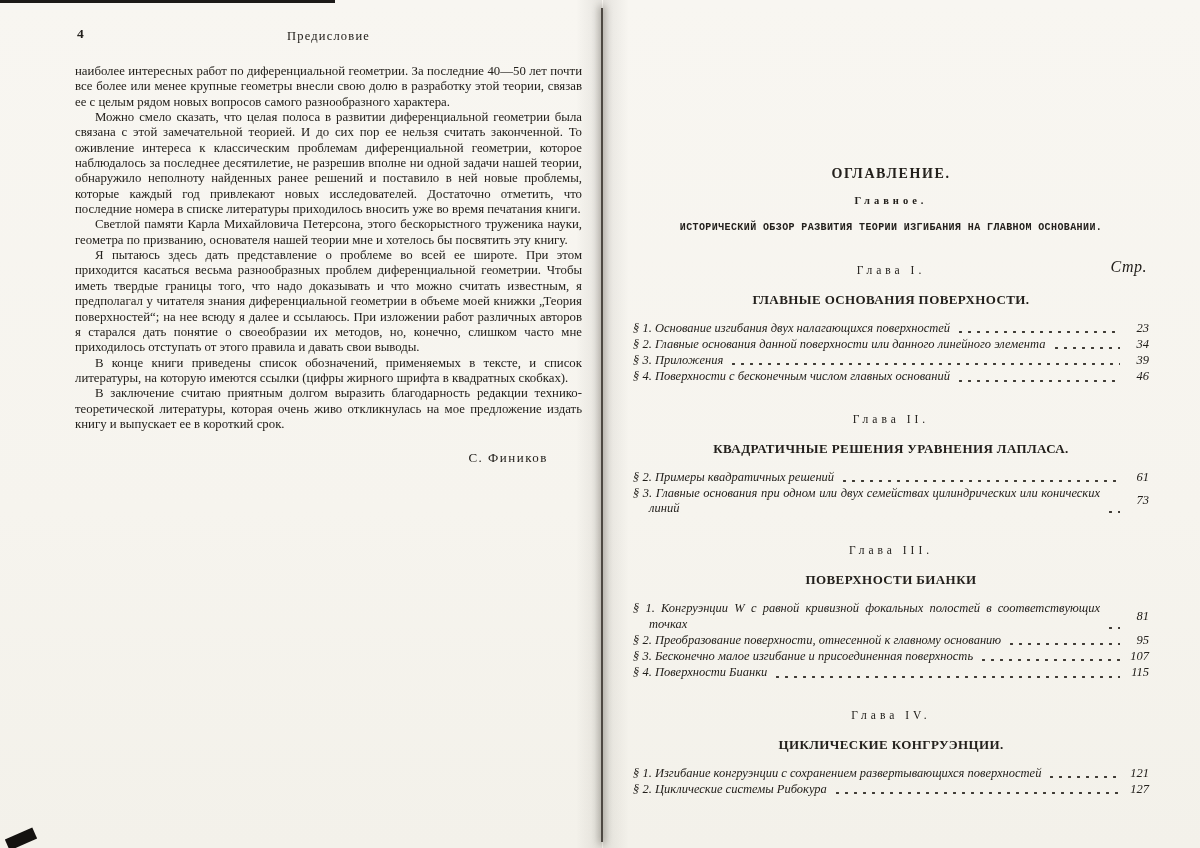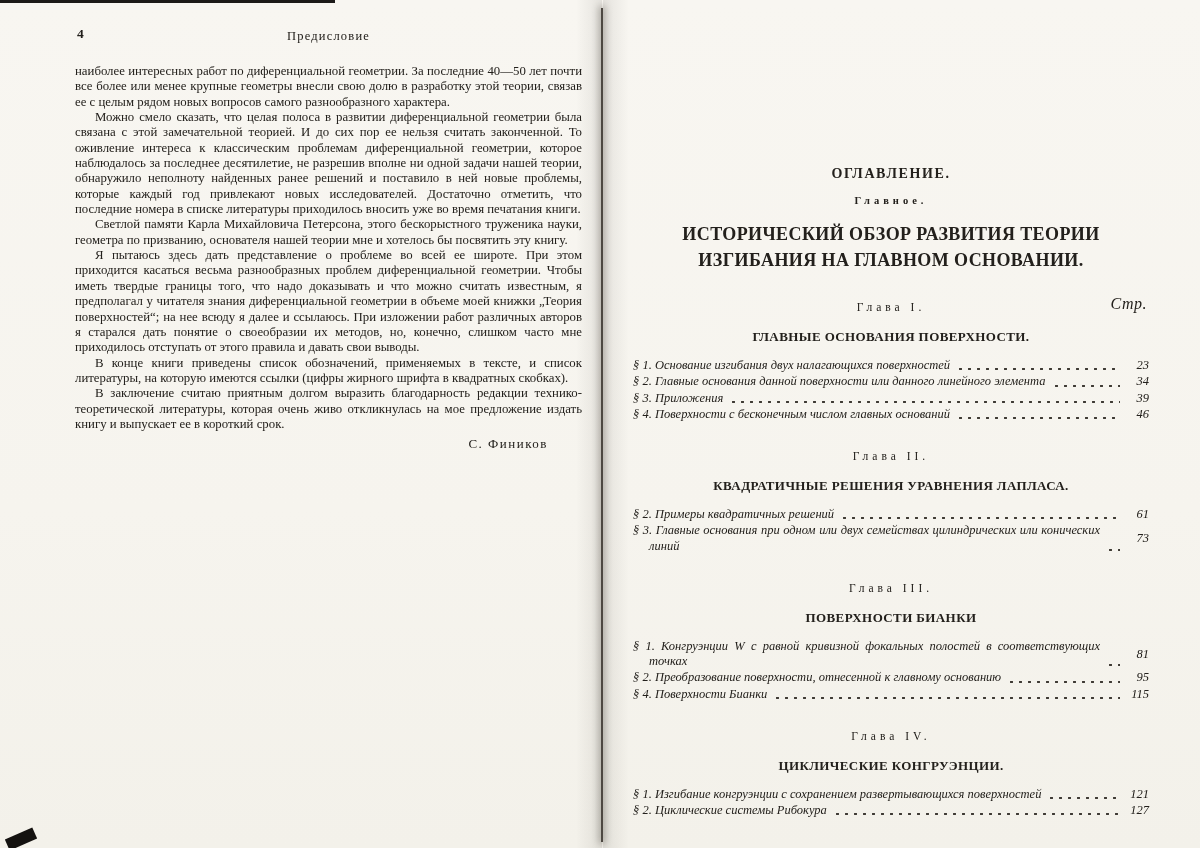--- a/index.html
+++ b/index.html
@@ -39,37 +39,37 @@
     position: absolute; left: 2px; top: 0;
     font-weight: bold; font-size: 13.5px;
   }
   .lp-running {
     font-size: 12.5px; letter-spacing: 1.2px;
   }
   .lp-body { margin-top: 20px; font-size: 12.8px; line-height: 1.2; text-align: justify; }
   .lp-body p { margin: 0; text-indent: 20px; }
   .lp-body p.no-indent { text-indent: 0; }
   .lp-signature {
-    margin-top: 4px; margin-right: 34px;
+    margin-top: 18px; margin-right: 34px;
     text-align: right; font-size: 13px; letter-spacing: 1.5px;
   }
 
   
   .right-page { position: absolute; left: 633px; top: 166px; width: 516px; }
   .toc-title {
     text-align: center; font-weight: bold; font-size: 14px; letter-spacing: 1.6px;
   }
   .intro-heading {
     margin-top: 13px; text-align: center;
     font-weight: bold; font-size: 10.5px; letter-spacing: 4px;
   }
   .intro-title {
     margin: 15px auto 0; width: 96%;
-    text-align: center; font-weight: bold; font-size: 18px;
-    letter-spacing: .4px; line-height: 1.45;
+    text-align: center; font-weight: bold; font-size: 10px;
+    letter-spacing: .4px; line-height: 1.45; font-family: Liberation Mono, monospace;
   }
   .chapter-heading-row { position: relative; margin-top: 24px; text-align: center; }
   .chapter-heading { font-size: 11.5px; letter-spacing: 4px; }
   .page-col-label {
     position: absolute; right: 2px; top: -2px;
     font-style: italic; font-size: 16px; letter-spacing: .5px;
   }
   .chapter-title {
     margin-top: 14px; text-align: center; font-weight: bold;
     font-size: 13px; letter-spacing: .4px;
@@ -178,20 +178,25 @@
           <span class="entry-label">§ 1. Конгруэнции W с равной кривизной фокальных полостей в соответствующих точках</span>
           <span class="leader"></span>
           <span class="entry-page">81</span>
         </div>
         <div class="entry">
           <span class="entry-label">§ 2. Преобразование поверхности, отнесенной к главному основанию</span>
           <span class="leader"></span>
           <span class="entry-page">95</span>
         </div>
         <div class="entry">
+          <span class="entry-label">§ 3. Бесконечно малое изгибание и присоединенная поверхность</span>
+          <span class="leader"></span>
+          <span class="entry-page">107</span>
+        </div>
+        <div class="entry">
           <span class="entry-label">§ 4. Поверхности Бианки</span>
           <span class="leader"></span>
           <span class="entry-page">115</span>
         </div>
       </div>
     </div>
 
     <div class="chapter">
       <div class="chapter-heading-row">
         <span class="chapter-heading">Глава IV.</span>

